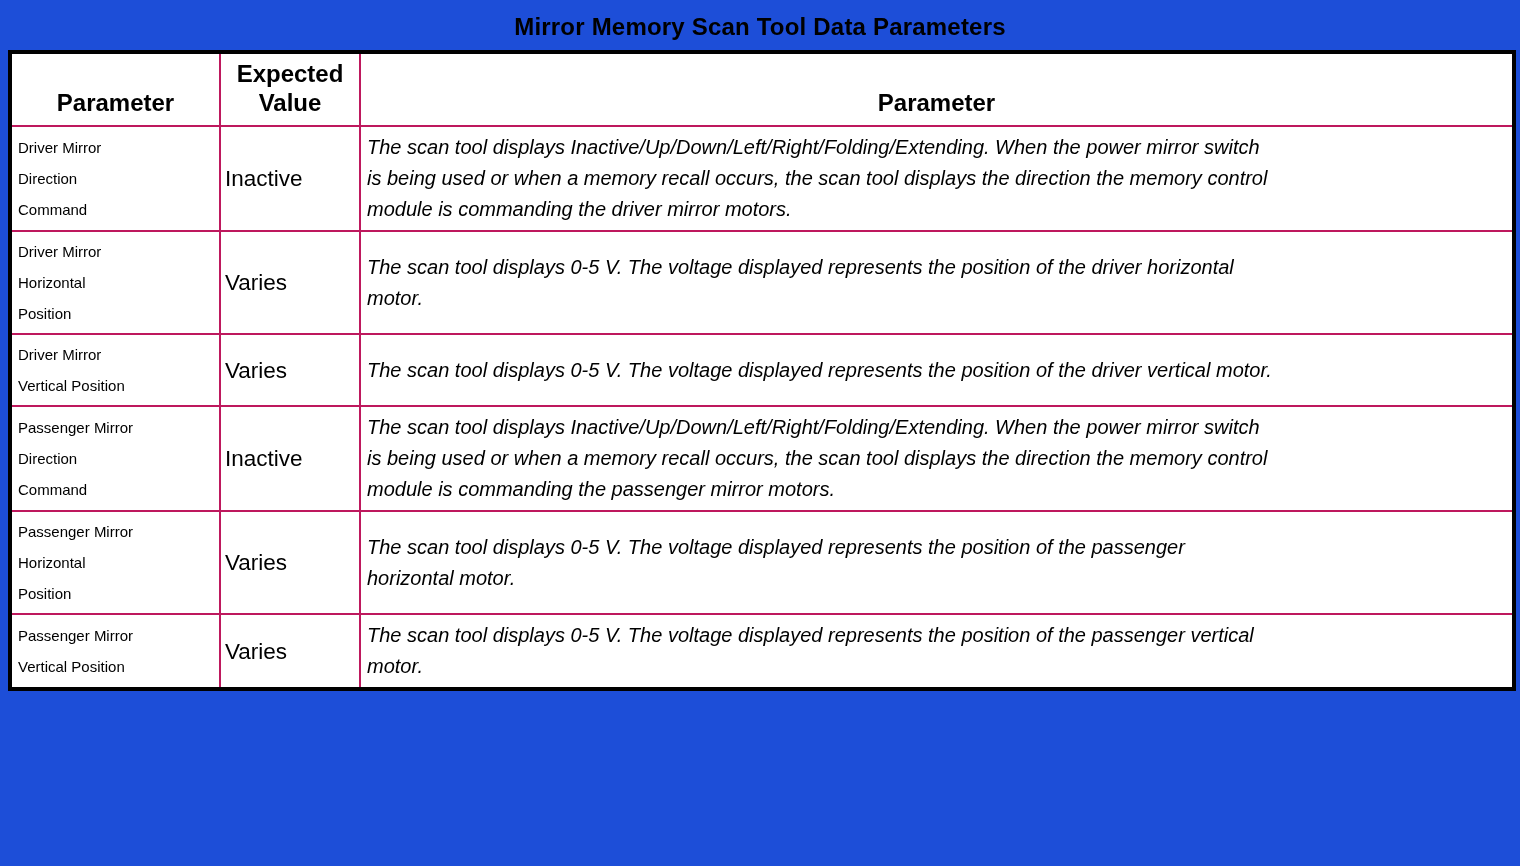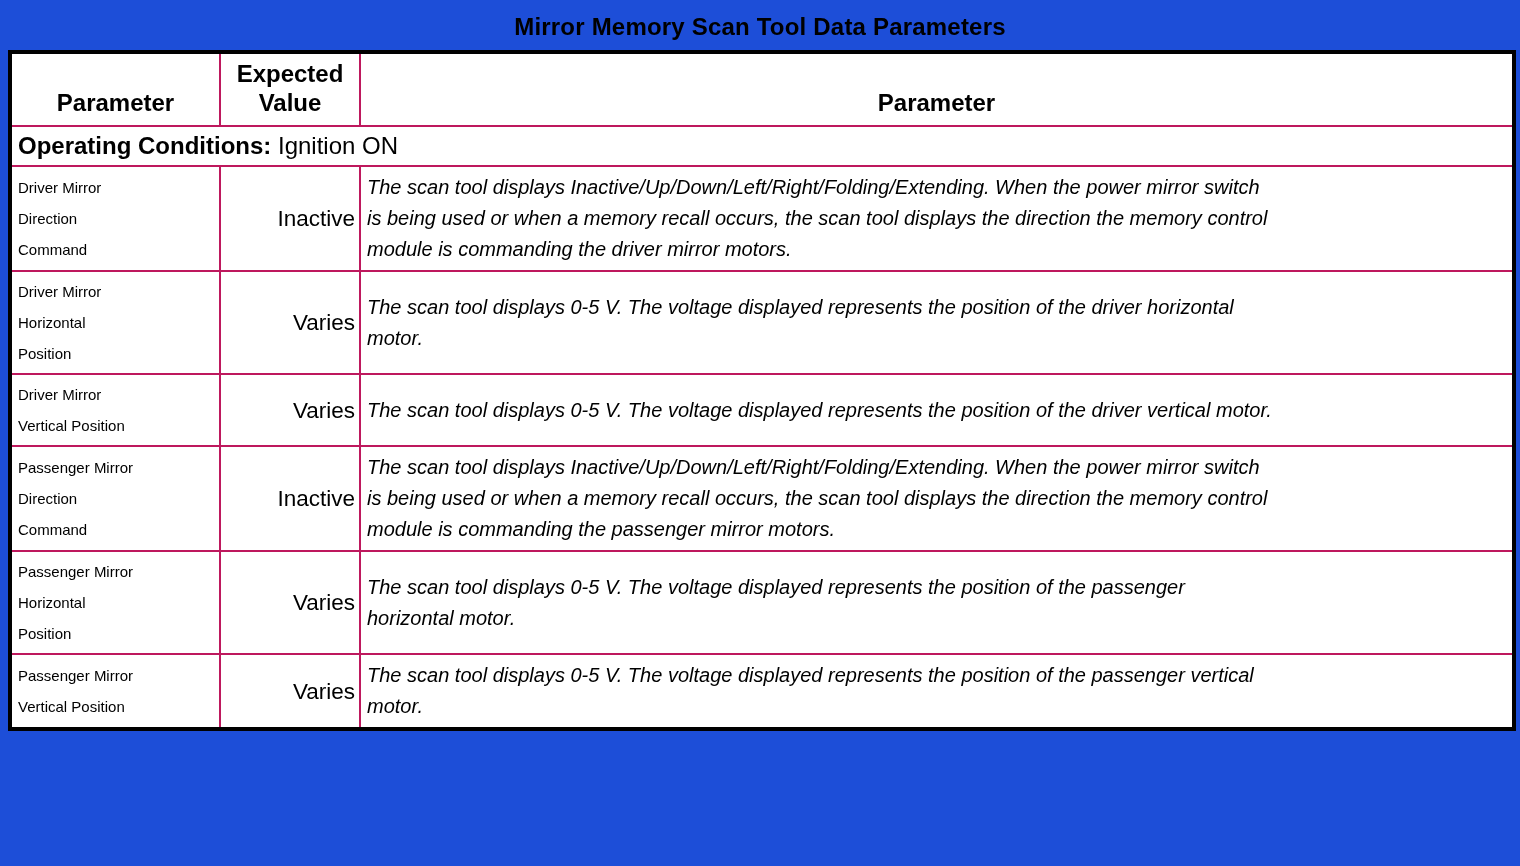--- a/index.html
+++ b/index.html
@@ -61,21 +61,21 @@
   
   td.param {
     vertical-align: middle;
     font-size: 15px;
     line-height: 31px;
     padding: 4px 4px 4px 6px;
     white-space: pre-line;
   }
   td.ev {
     vertical-align: middle;
-    text-align: right;
+    text-align: left;
     font-size: 22.5px;
     line-height: 31px;
     padding: 4px 4px;
   }
   td.def {
     vertical-align: middle;
     font-size: 20px;
     line-height: 31px;
     padding: 5px 4px 5px 6px;
     white-space: pre-line;
@@ -96,25 +96,20 @@
     </colgroup>
     <thead>
       <tr>
         <th>Parameter</th>
         <th>Expected
 Value</th>
         <th>Parameter</th>
       </tr>
     </thead>
     <tbody>
-      <tr>
-        <td class="opcond" colspan="3">
-          <span class="bold">Operating Conditions:</span><span> Ignition ON</span>
-        </td>
-      </tr>
 
   <tr>
     <td class="param">Driver Mirror
 Direction
 Command</td>
     <td class="ev">Inactive</td>
     <td class="def">The scan tool displays Inactive/Up/Down/Left/Right/Folding/Extending. When the power mirror switch
 is being used or when a memory recall occurs, the scan tool displays the direction the memory control
 module is commanding the driver mirror motors.</td>
   </tr>

